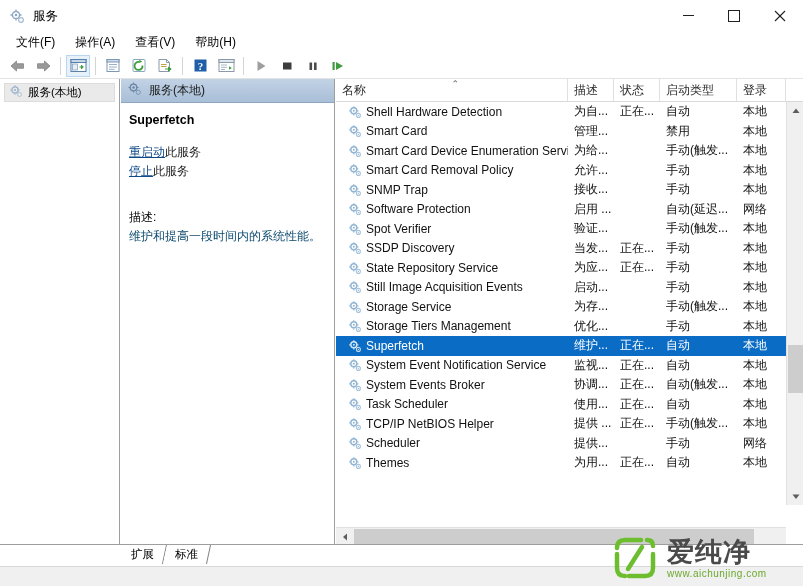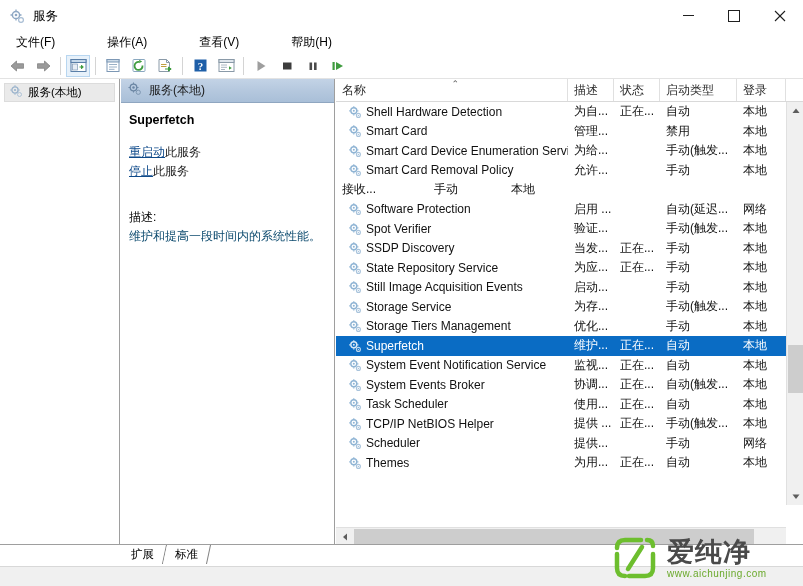--- a/index.html
+++ b/index.html
@@ -45,21 +45,20 @@
     content: ""; display: block; width: 10px; height: 10px;
     border: 1px solid #202020;
   }
   .win-btn.close svg { display: block; }
 
   
   .menubar {
     position: absolute; left: 0; top: 31px; width: 803px; height: 22px;
     background: #ffffff; display: flex; align-items: center;
     padding-left: 6px;
-    gap: 32px;
   }
   .menu-item {
     font-size: 12px; color: #000; padding: 2px 10px; line-height: 16px;
     white-space: nowrap;
   }
 
   
   .toolbar {
     position: absolute; left: 0; top: 53px; width: 803px; height: 26px;
     background: #ffffff; border-bottom: 1px solid #e3e3e3;
@@ -532,20 +531,37 @@
                 </svg>
               </span>
               <span class="nm">Smart Card Removal Policy</span>
             </div>
             <div class="cell c-desc" style="width: 46px; flex: 0 0 46px;">允许...</div>
             <div class="cell c-status" style="width: 46px; flex: 0 0 46px;"></div>
             <div class="cell c-start" style="width: 77px; flex: 0 0 77px;">手动</div>
             <div class="cell c-logon" style="width: 49px; flex: 0 0 49px;">本地</div>
           </div>
           <div class="row">
+            <div class="cell c-name" style="width: 232px; flex: 0 0 232px;">
+              <span style="display: flex;">
+                <svg class="gear" viewBox="0 0 14 14">
+                  <circle cx="5.8" cy="5.8" r="3" fill="none" stroke="#8fb4d4" stroke-width="1.4"></circle>
+                  <circle cx="5.8" cy="5.8" r="1" fill="#8fb4d4"></circle>
+                  <g stroke="#8fb4d4" stroke-width="1.2">
+                    <line x1="5.8" y1="1.2" x2="5.8" y2="2.4"></line>
+                    <line x1="5.8" y1="9.2" x2="5.8" y2="10.4"></line>
+                    <line x1="1.2" y1="5.8" x2="2.4" y2="5.8"></line>
+                    <line x1="9.2" y1="5.8" x2="10.4" y2="5.8"></line>
+                  </g>
+                  <circle cx="10.4" cy="10.4" r="2" fill="none" stroke="#a9c4dc" stroke-width="1.1"></circle>
+                  <circle cx="10.4" cy="10.4" r="0.7" fill="#a9c4dc"></circle>
+                </svg>
+              </span>
+              <span class="nm">SNMP Trap</span>
+            </div>
             <div class="cell c-desc" style="width: 46px; flex: 0 0 46px;">接收...</div>
             <div class="cell c-status" style="width: 46px; flex: 0 0 46px;"></div>
             <div class="cell c-start" style="width: 77px; flex: 0 0 77px;">手动</div>
             <div class="cell c-logon" style="width: 49px; flex: 0 0 49px;">本地</div>
           </div>
           <div class="row">
             <div class="cell c-name" style="width: 232px; flex: 0 0 232px;">
               <span style="display: flex;">
                 <svg class="gear" viewBox="0 0 14 14">
                   <circle cx="5.8" cy="5.8" r="3" fill="none" stroke="#8fb4d4" stroke-width="1.4"></circle>

